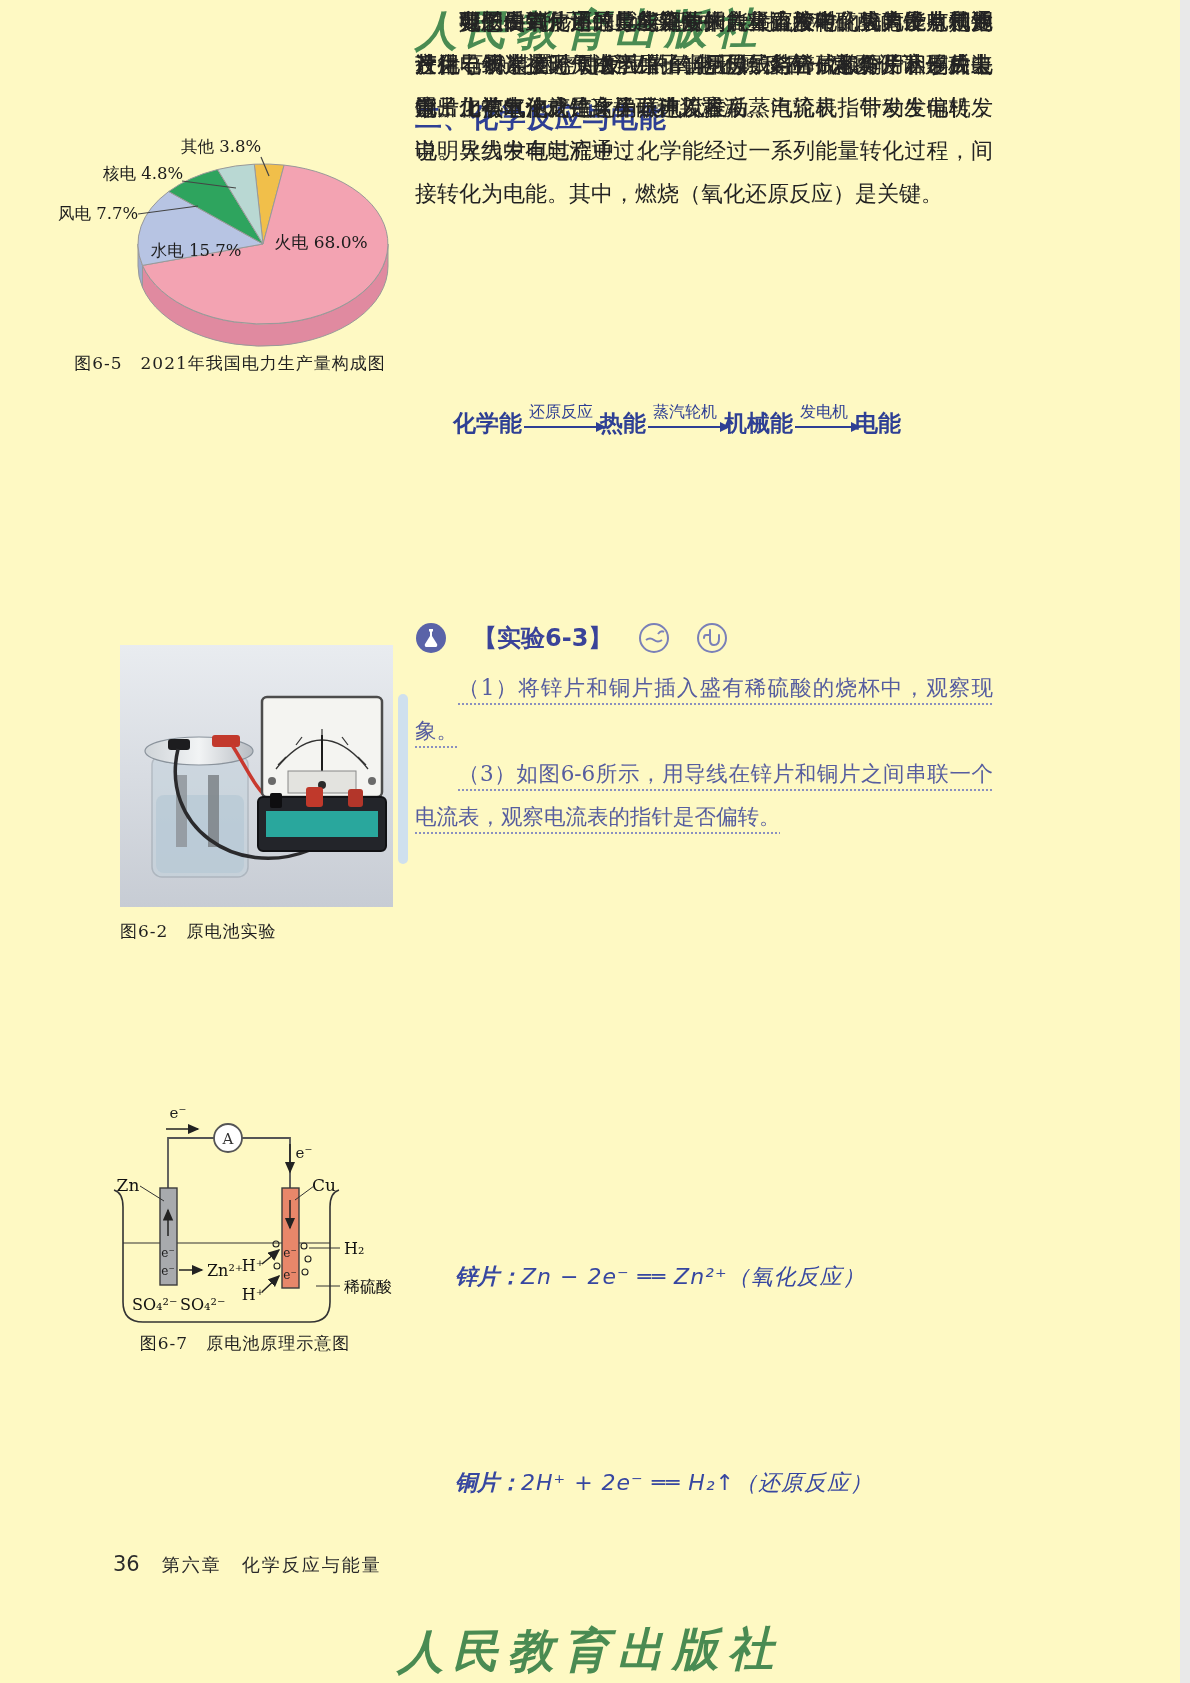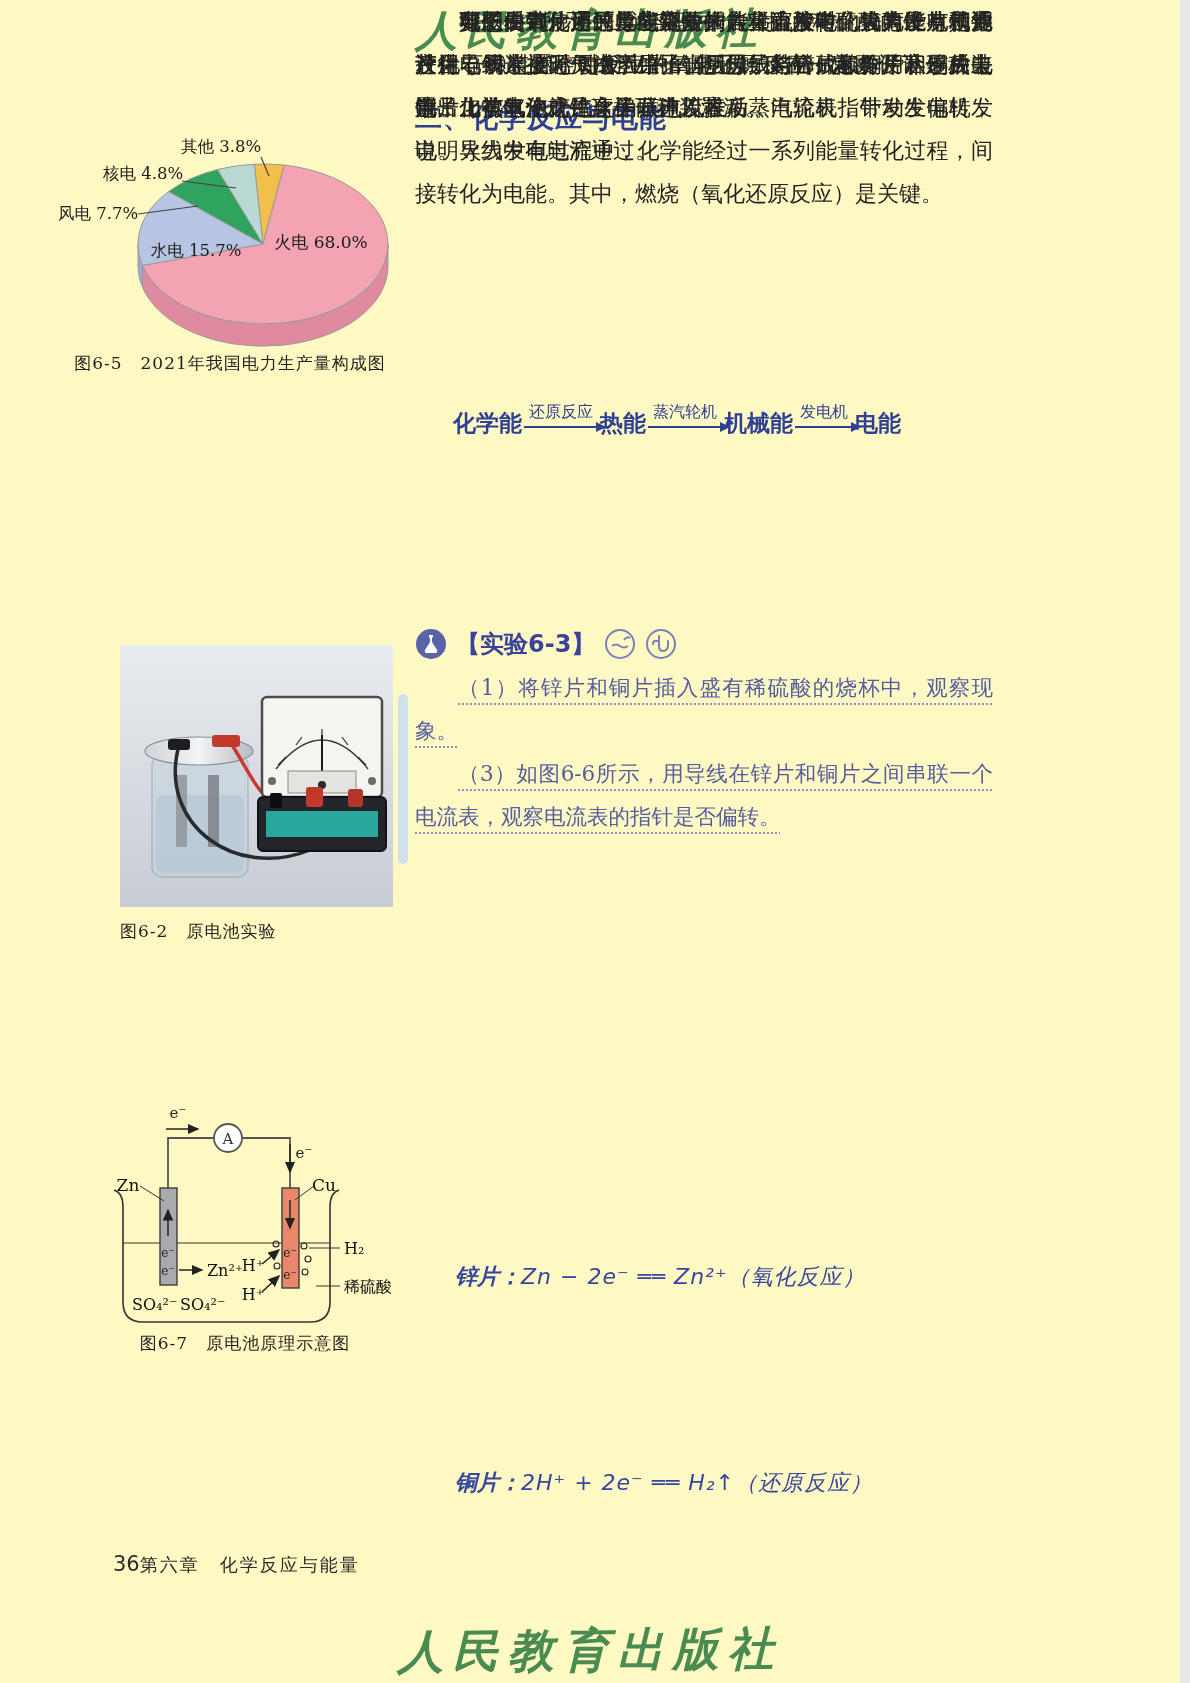--- a/index.html
+++ b/index.html
@@ -21,40 +21,40 @@
   .flow{top:408px;padding-left:38px;display:flex;align-items:center;color:#2e3f94;box-sizing:border-box;}
   .flow .node{font-family:"DejaVu Sans",sans-serif;font-weight:bold;font-size:23px;white-space:nowrap;}
   .edge{display:inline-flex;flex-direction:column;align-items:center;margin:0 2px;position:relative;top:-9px;}
   .edge-label{font-size:16px;color:#2e3f94;padding:0 5px 3px 5px;white-space:nowrap;}
   .edge-line{position:relative;height:2px;background:#2e3f94;width:100%;}
   .edge-line::after{content:'';position:absolute;right:-8px;top:-4px;border-left:10px solid #2e3f94;
         border-top:5px solid transparent;border-bottom:5px solid transparent;}
   
   .experiment{top:622px;color:#565d9f;}
   .exp-bar{position:absolute;left:-17px;top:72px;width:10px;height:170px;background:#cfe0ee;border-radius:5px;}
-  .exp-header{display:flex;align-items:center;gap:9px;height:44px;}
+  .exp-header{display:flex;align-items:flex-start;gap:26px;height:44px;}
   .exp-title{font-family:"DejaVu Sans",sans-serif;font-weight:bold;font-size:24px;color:#3a4399;}
   .exp-steps p{margin:0;font-size:21.5px;line-height:43px;text-indent:2em;text-align:justify;color:#565d9f;
         text-decoration:underline;text-decoration-style:dotted;text-decoration-color:#8a90bf;
         text-decoration-thickness:1.5px;text-underline-offset:8px;}
   
   .equation{display:flex;align-items:baseline;padding-left:40px;color:#3747a0;box-sizing:border-box;font-style:italic;}
   .eq1{top:1262px;} .eq2{top:1468px;}
   .eq-label{font-family:"DejaVu Sans",sans-serif;font-weight:bold;font-size:22px;}
   .eq-formula{font-family:"DejaVu Sans",sans-serif;font-size:22px;letter-spacing:1px;}
   
   .fig-caption{position:absolute;font-size:17px;color:#1f1f1f;letter-spacing:1px;}
   .cap5{left:60px;top:352px;width:340px;text-align:center;}
   .cap6{left:120px;top:920px;}
   .cap7{left:90px;top:1332px;width:310px;text-align:center;}
   .pie-svg{position:absolute;left:58px;top:134px;}
   .photo{position:absolute;left:120px;top:645px;width:273px;height:262px;}
   .diagram-svg{position:absolute;left:90px;top:1038px;}
   
-  .footer{position:absolute;left:113px;top:1552px;display:flex;align-items:baseline;color:#2b2b2b;}
+  .footer{position:absolute;left:113px;top:1552px;display:flex;align-items:baseline;gap:22px;color:#2b2b2b;}
   .footer .pno{font-family:"DejaVu Sans",sans-serif;font-size:21px;}
   .footer .chap{font-size:18px;letter-spacing:2px;font-family:Liberation Mono, monospace;}
   text{font-family:"DejaVu Serif",serif;}
 </style>
 </head>
 <body>
 
 <div class="page">
 
   <div class="logo logo-top">人民教育出版社</div>

